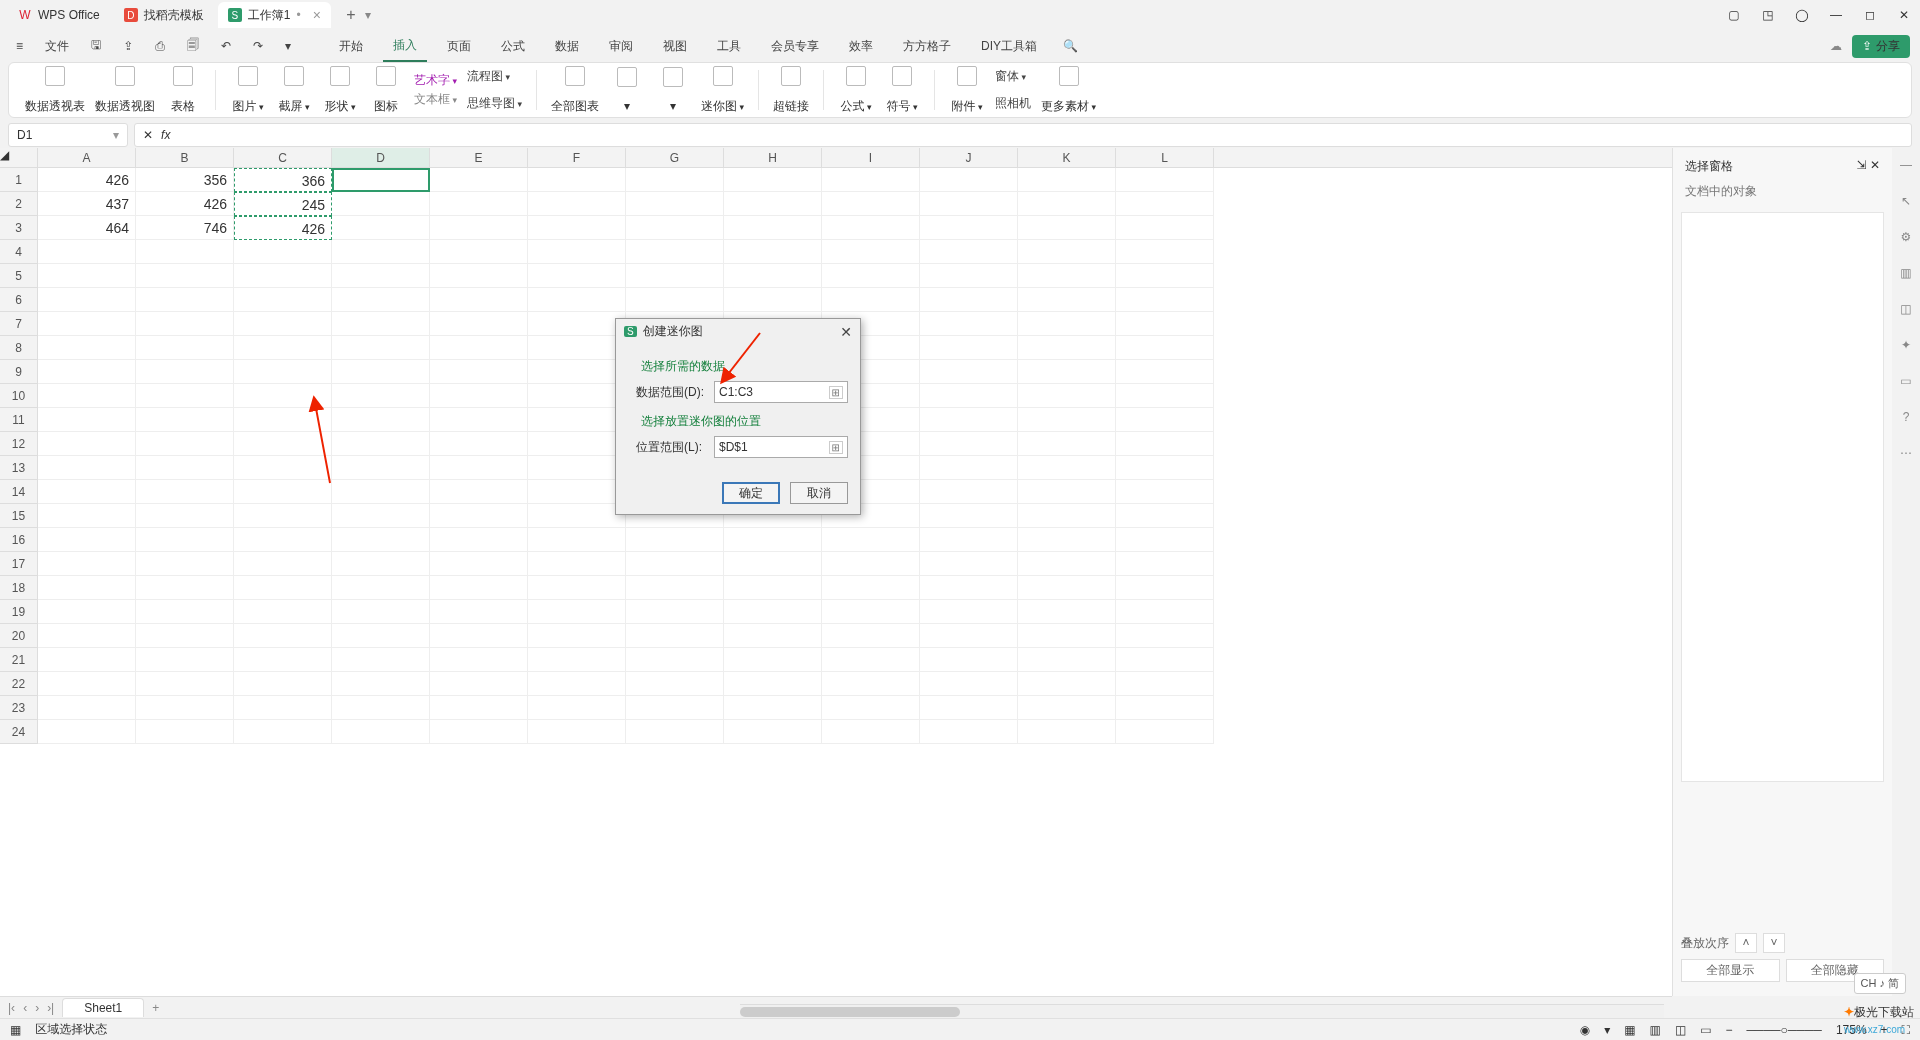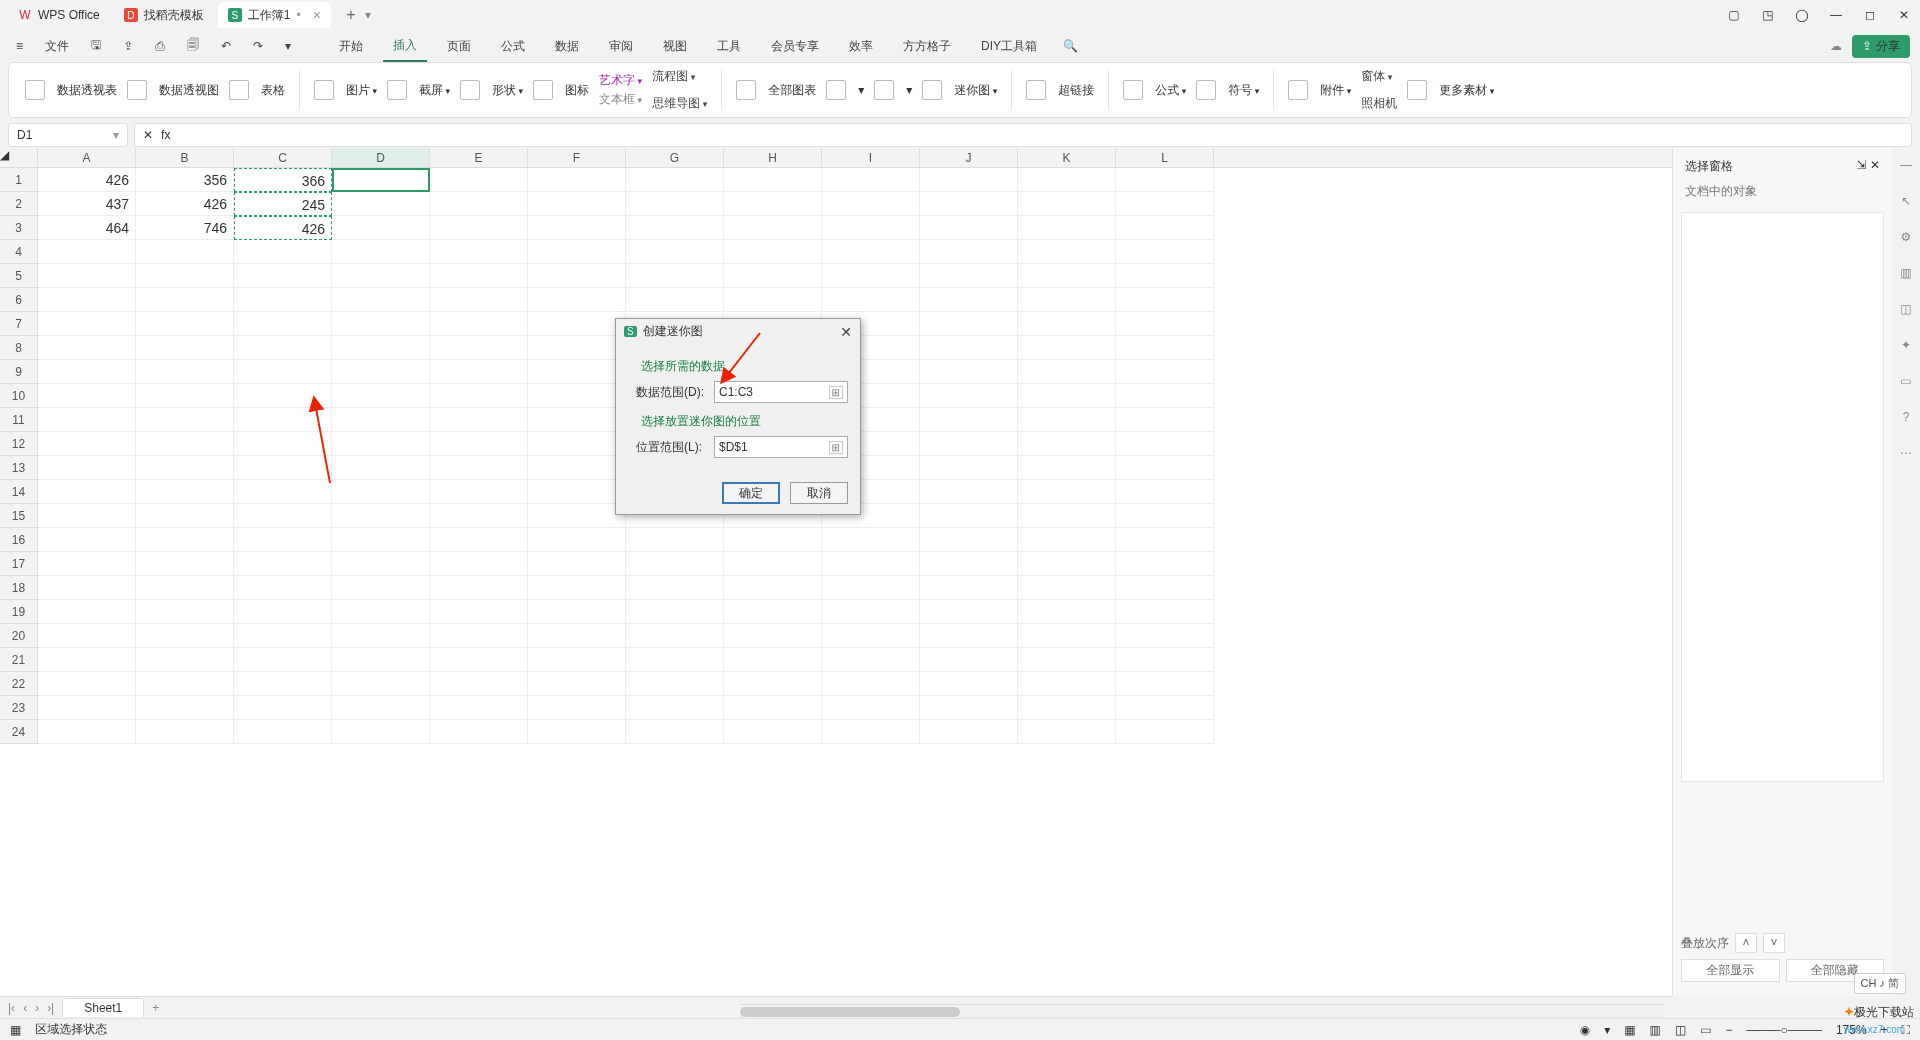--- a/index.html
+++ b/index.html
@@ -14,21 +14,21 @@
 .titlectrls span{width:16px;text-align:center}
 .menubar{height:32px;background:#f2f2f2;display:flex;align-items:center;padding:0 10px;gap:10px}
 .menubar .mbtn{padding:4px 6px;color:#444}
 .menubar .mitem{padding:6px 10px;color:#444}
 .menubar .mitem.active{color:#2e7d5b;border-bottom:2px solid #2e7d5b}
 .menubar .right{margin-left:auto;display:flex;gap:10px;align-items:center}
 .sharebtn{background:#2e9b6b;color:#fff;padding:3px 10px;border-radius:4px;display:flex;gap:4px;align-items:center}
 .ribbon{height:56px;background:#fff;border:1px solid #e0e0e0;margin:0 8px;border-radius:6px;display:flex;align-items:center;padding:0 8px;gap:6px}
 .rgrp{display:flex;align-items:center;gap:10px;padding:0 8px}
 .rsep{width:1px;height:40px;background:#e5e5e5}
-.ritem{display:flex;flex-direction:row;align-items:center;gap:12px;color:#777;min-width:36px}
+.ritem{display:flex;flex-direction:column;align-items:center;gap:12px;color:#777;min-width:36px}
 .ritem .ico{width:20px;height:20px;border:1px solid #bbb;border-radius:2px}
 .ritem.enabled{color:#444}
 .dd::after{content:" ▾";font-size:9px}
 .namebox{display:flex;align-items:center;height:26px;margin:4px 8px}
 .namebox .nm{width:120px;height:24px;background:#fff;border:1px solid #ddd;border-radius:3px;display:flex;align-items:center;padding:0 8px;justify-content:space-between}
 .namebox .fx{flex:1;height:24px;background:#fff;border:1px solid #ddd;border-radius:3px;margin-left:6px;display:flex;align-items:center;padding:0 8px;gap:8px;color:#888}
 .sheetwrap{position:absolute;top:148px;left:0;right:248px;bottom:44px;background:#fff;overflow:hidden}
 .colhdr{display:flex;height:20px;background:#f3f3f3;border-bottom:1px solid #ddd}
 .corner{width:38px;border-right:1px solid #ddd;background:#f3f3f3}
 .ch{width:98px;text-align:center;line-height:20px;border-right:1px solid #ddd;color:#555}
@@ -230,21 +230,21 @@
   </div>
 </div>
 
 <div class="namebox">
   <div class="nm">
     <span>D1</span>
     <span style="color:#999">▾</span>
   </div>
   <div class="fx">
     <span>✕</span>
-    <span style="">fx</span>
+    <span style="font-style:italic">fx</span>
   </div>
 </div>
 
 <div class="sheetwrap">
   <div class="colhdr">
     <div class="corner">◢</div>
     <div class="ch">A</div>
     <div class="ch">B</div>
     <div class="ch">C</div>
     <div class="ch sel">D</div>

